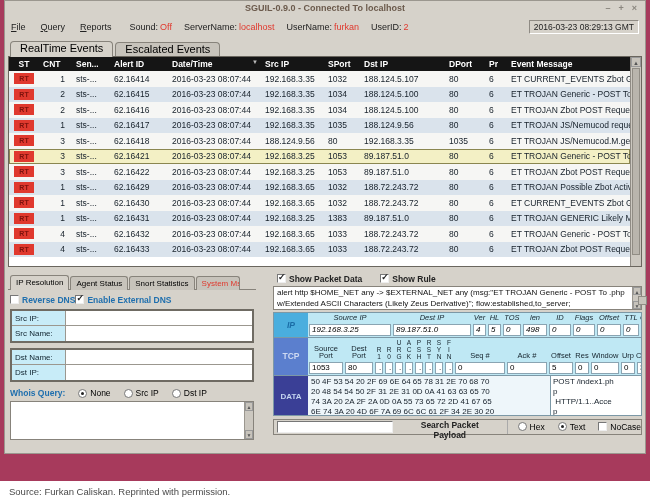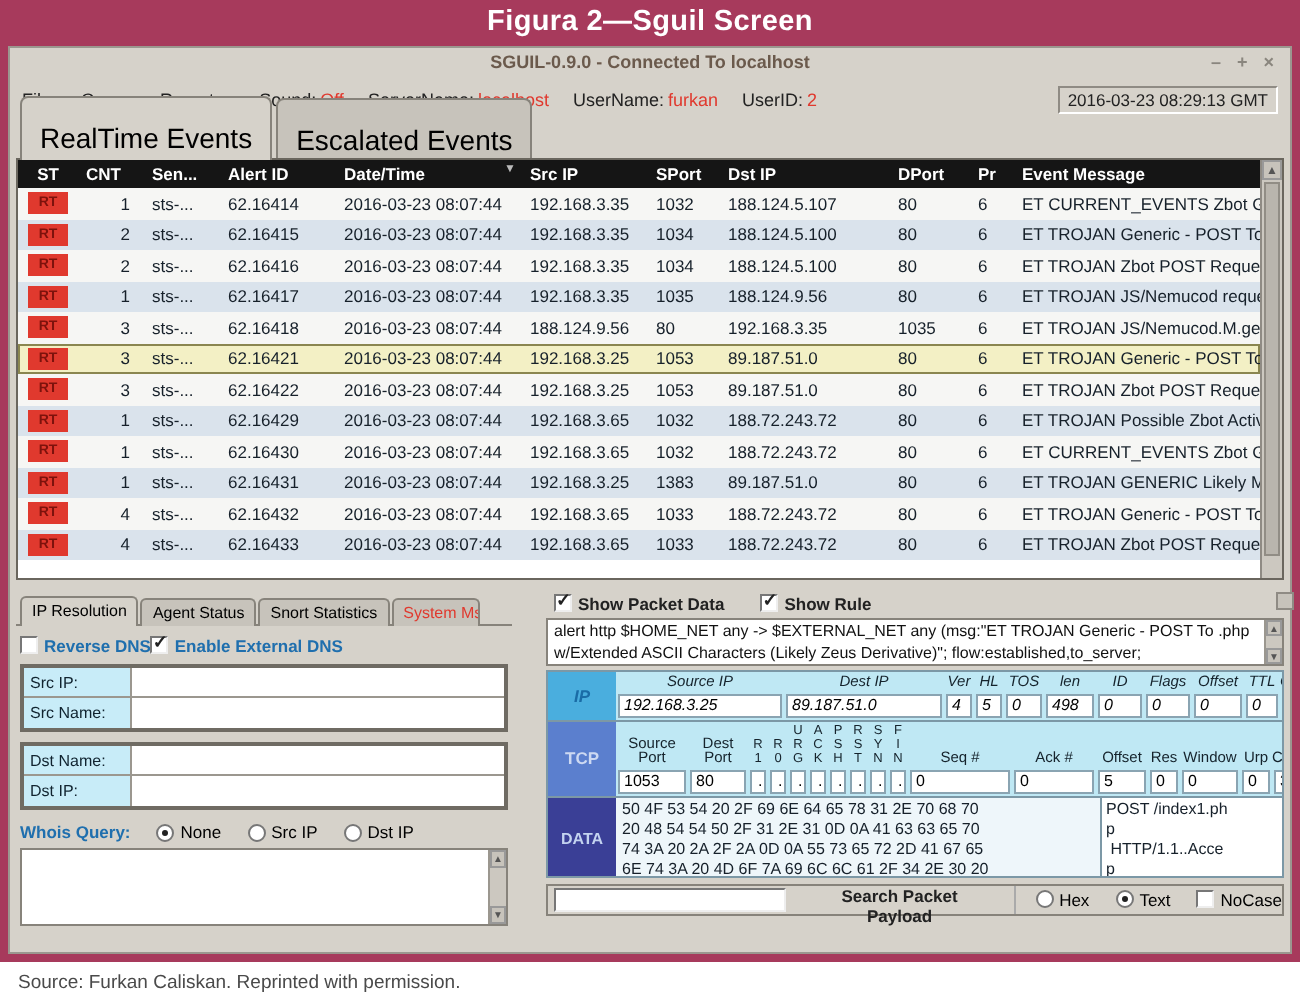--- a/index.html
+++ b/index.html
@@ -21,21 +21,21 @@
   .win-controls span{cursor:default;}
   
   .menubar{height:21px;display:flex;align-items:center;padding:0 6px;font-size:9px;color:#222;}
   .menu-items{display:flex;gap:15px;margin-right:18px;}
   .menu-item{cursor:default;}
   .menu-status{display:flex;gap:12px;align-items:center;}
   .status-pair .sv{color:var(--alert-red);margin-left:2px;}
   .clock{margin-left:auto;border:1px solid;border-color:#8f8b84 #fff #fff #8f8b84;padding:1px 4px;font-size:8.5px;background:var(--winbg);}
   
   .tabsrow{height:19px;display:flex;align-items:flex-end;padding-left:5px;}
-  .tab{font-size:14px;padding:12px 9px 2px 9px;background:var(--winbg-dk);border:1px solid var(--bord);border-bottom:none;border-radius:4px 4px 0 0;margin-right:2px;position:relative;top:1px;white-space:nowrap;}
+  .tab{font-size:11px;padding:0 9px 2px 9px;background:var(--winbg-dk);border:1px solid var(--bord);border-bottom:none;border-radius:4px 4px 0 0;margin-right:2px;position:relative;top:1px;white-space:nowrap;}
   .tab.active{background:var(--winbg);padding-bottom:3px;z-index:2;}
   
   .table-wrap{margin:0 3px;height:211px;background:#fff;border:1px solid #6a665e;position:relative;}
   .rows-area{position:absolute;left:0;top:0;right:11px;bottom:0;overflow:hidden;background:#fff;}
   .egrid{display:grid;grid-template-columns:30px 33px 38px 58px 93px 63px 36px 85px 40px 22px 1fr;align-items:center;}
   .thead{height:14px;background:#151515;color:#fff;font-size:8.5px;font-weight:bold;}
   .thead .hc{padding-left:4px;white-space:nowrap;overflow:hidden;}
   .thead .hc.c-st{text-align:center;padding-left:0;}
   .sort-icon{float:right;margin-right:3px;font-size:6px;color:#bbb;}
   .erow{height:15.5px;font-size:8.5px;color:#16202a;}
@@ -103,21 +103,20 @@
   .search-opts{display:flex;gap:13px;align-items:center;padding-left:10px;}
   .opt{display:flex;align-items:center;}
   
   .source-line{position:absolute;left:9px;top:486px;font-size:9.5px;color:#4a4a4a;}
 </style>
 </head>
 <body>
 
 <div class="fig">
   <div class="fig-frame">
-    <div class="fig-title">Figura 2—Sguil Screen</div>
     <div class="window">
 
       <div class="titlebar">
         <span>SGUIL-0.9.0 - Connected To localhost</span>
         <span class="win-controls">
           <span>–</span>
           <span>+</span>
           <span>×</span>
         </span>
       </div>

